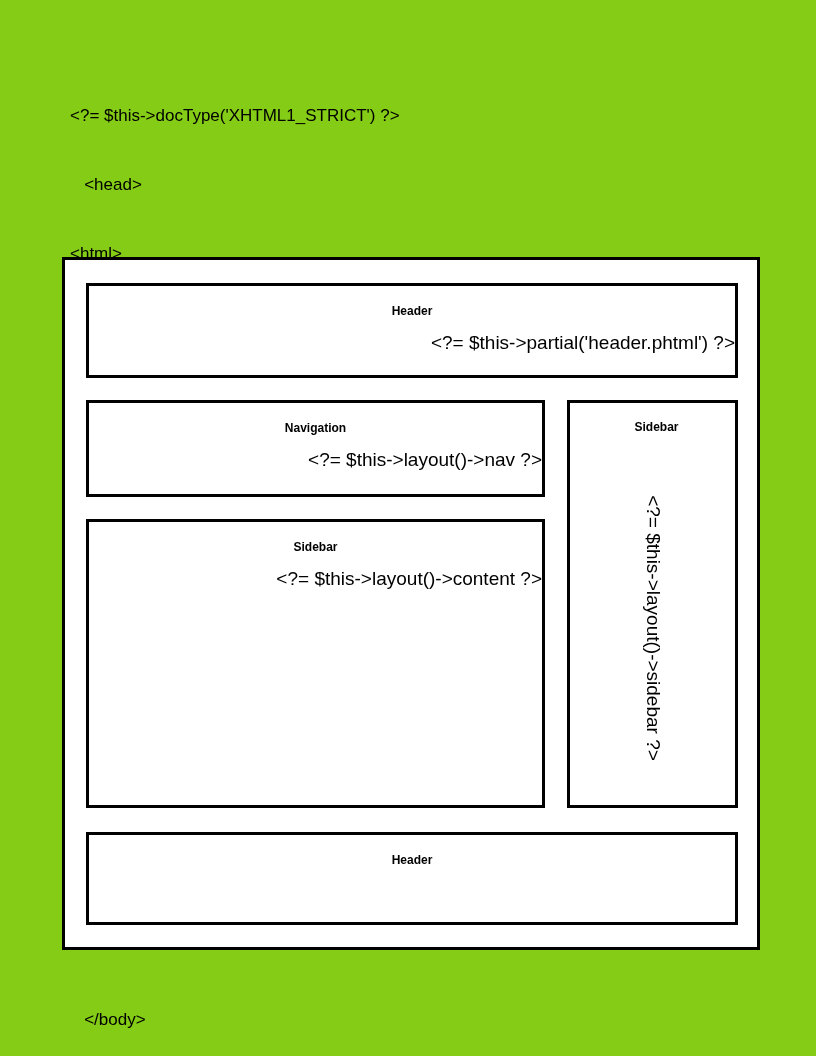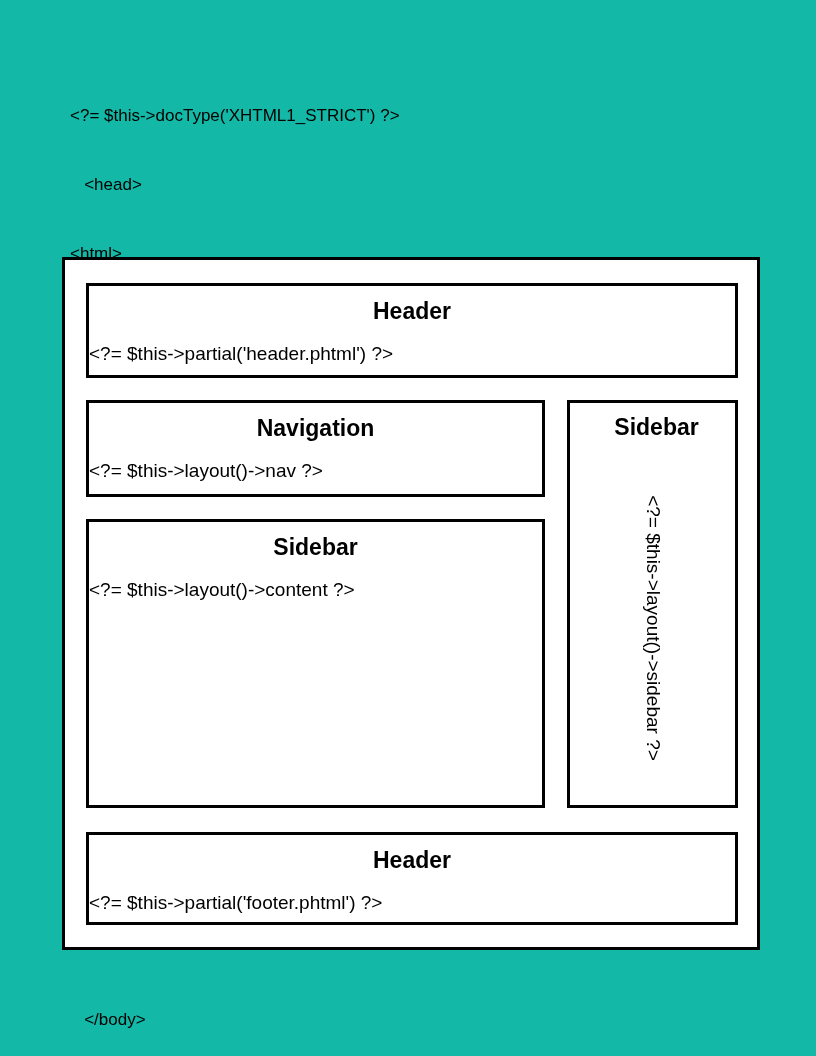--- a/index.html
+++ b/index.html
@@ -6,21 +6,21 @@
   html, body {
     margin: 0;
     padding: 0;
     background: #ffffff;
   }
 
   #page {
     position: relative;
     width: 816px;
     height: 1056px;
-    background: #14b8a6;
+    background: #84cc16;
     font-family: "Liberation Sans", sans-serif;
     color: #000000;
     overflow: hidden;
   }
 
   
   .code-block {
     position: absolute;
     font-family: "Liberation Sans", sans-serif;
     font-size: 17px;
@@ -63,31 +63,31 @@
     position: absolute;
     border: 3px solid #000000;
     box-sizing: border-box;
     background: #ffffff;
   }
 
   .region-title {
     display: block;
     text-align: center;
     font-weight: bold;
-    font-size: 23px;
+    font-size: 12px;
     line-height: 24px;
     margin-top: 13px;
   }
 
   .region-code {
     display: block;
-    text-align: left;
+    text-align: right;
     font-size: 19px;
     line-height: 24px;
-    margin-top: 19px;
+    margin-top: 8px;
     white-space: pre;
   }
 
   
   #header-box {
     left: 21px;
     top: 23px;
     width: 652px;
     height: 95px;
   }
@@ -182,21 +182,20 @@
 
     <div class="region" id="sidebar-box">
       <span class="region-title">Sidebar</span>
       <div class="sidebar-vertical-wrap">
         <span class="sidebar-vertical">&lt;?= $this-&gt;layout()-&gt;sidebar ?&gt;</span>
       </div>
     </div>
 
     <div class="region" id="footer-box">
       <span class="region-title">Header</span>
-      <span class="region-code">&lt;?= $this-&gt;partial('footer.phtml') ?&gt;</span>
     </div>
 
   </div>
 
   <div class="code-block" id="code-bottom">
     <span class="code-line">   &lt;/body&gt;</span>
     
   </div>
 
 </div>

